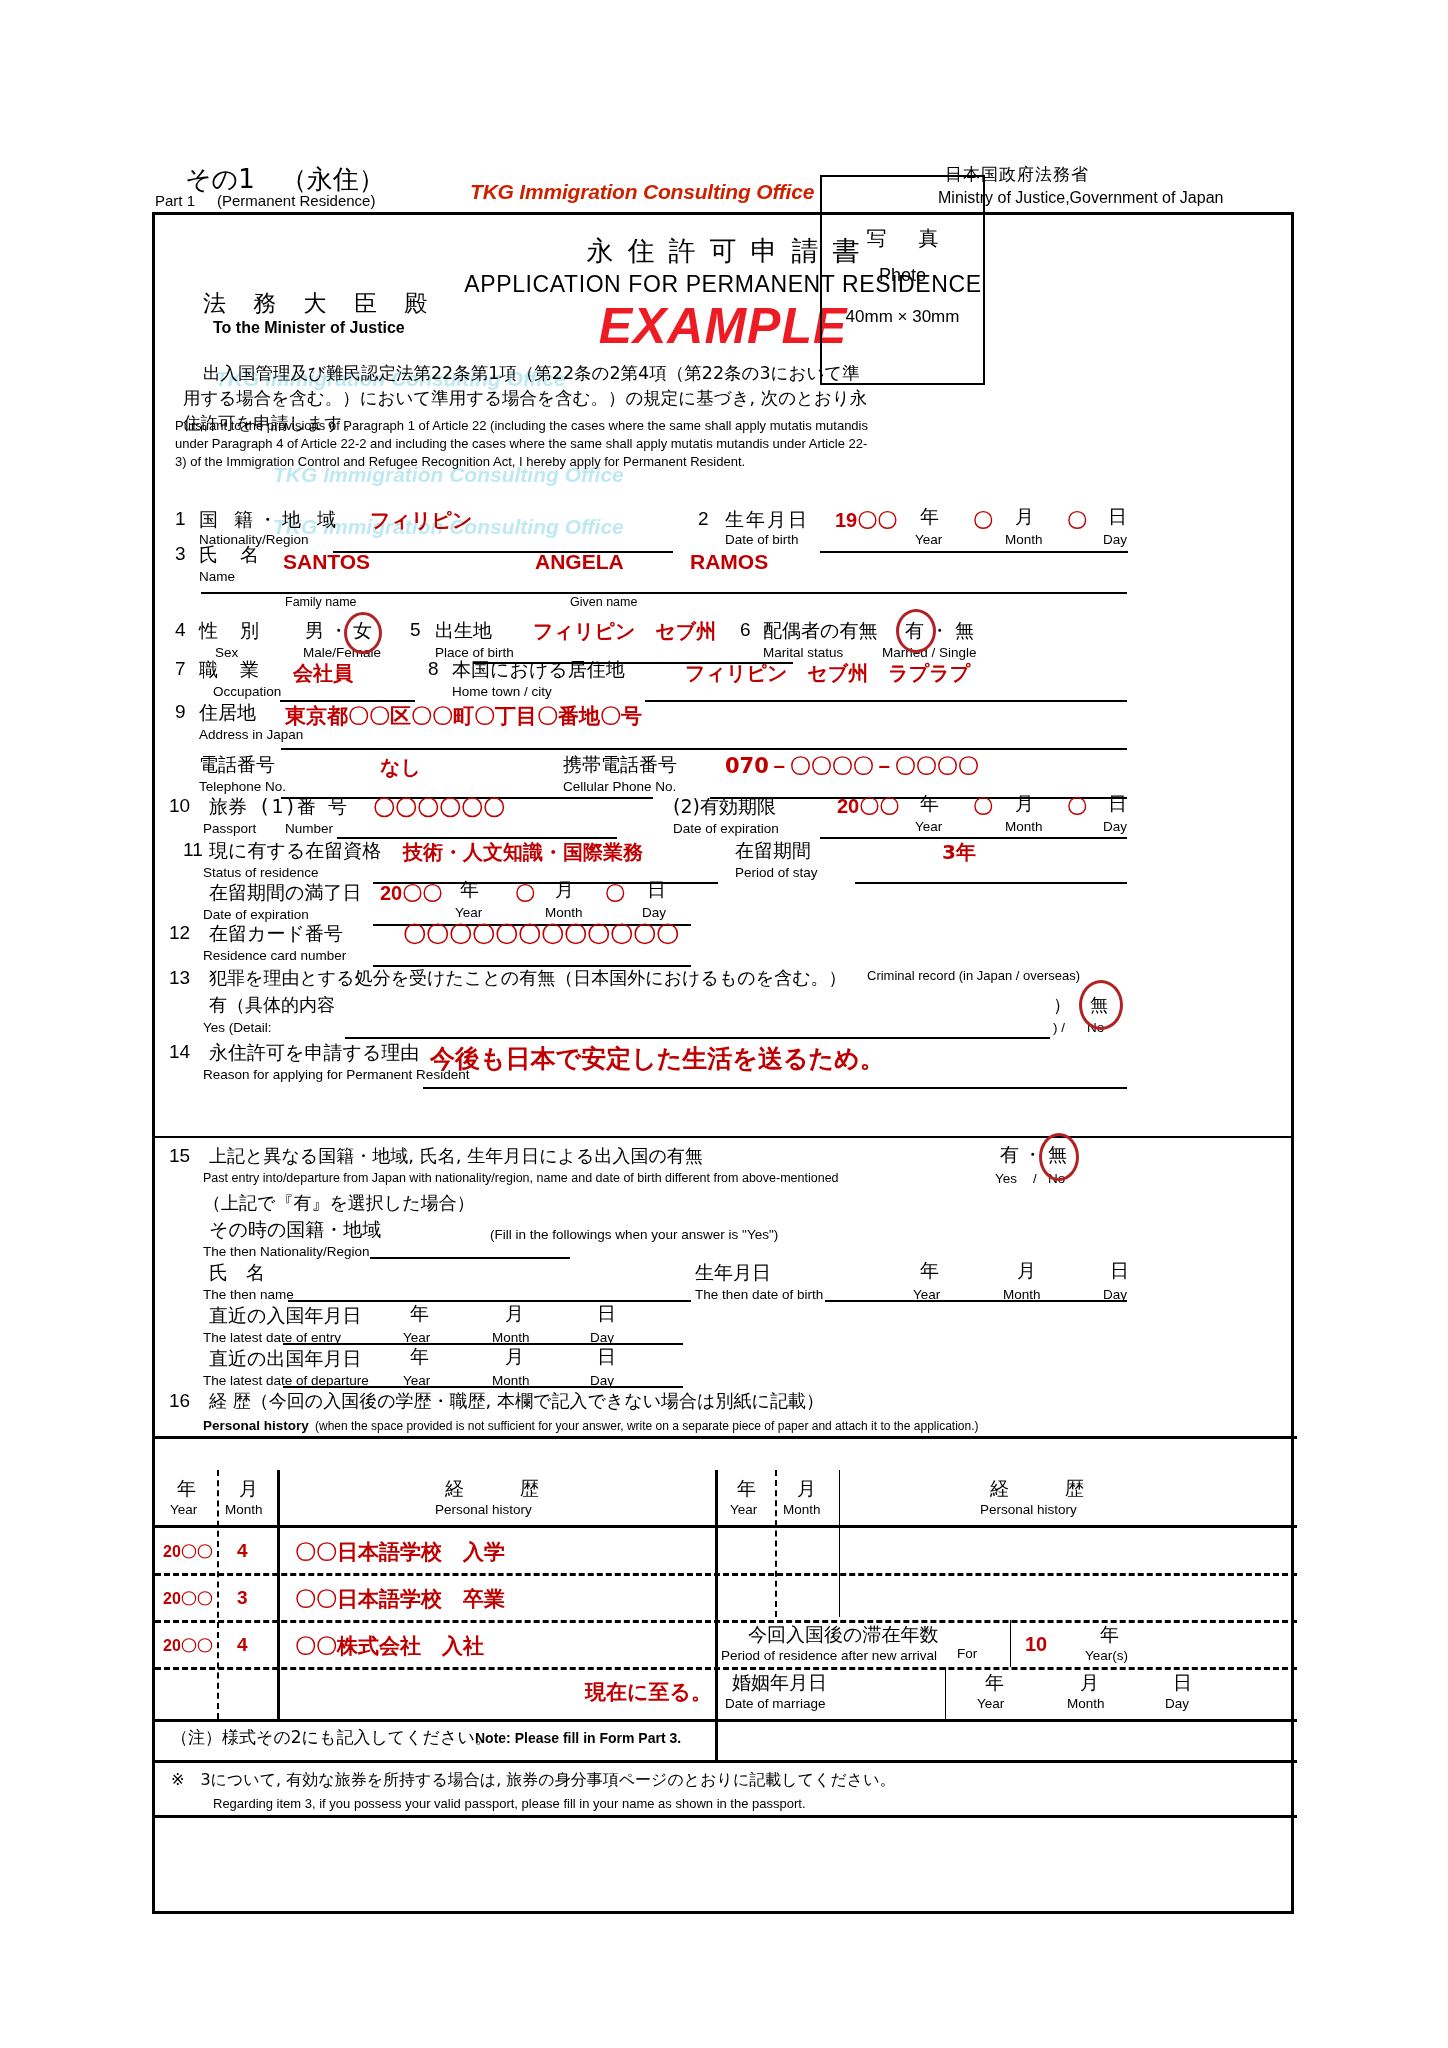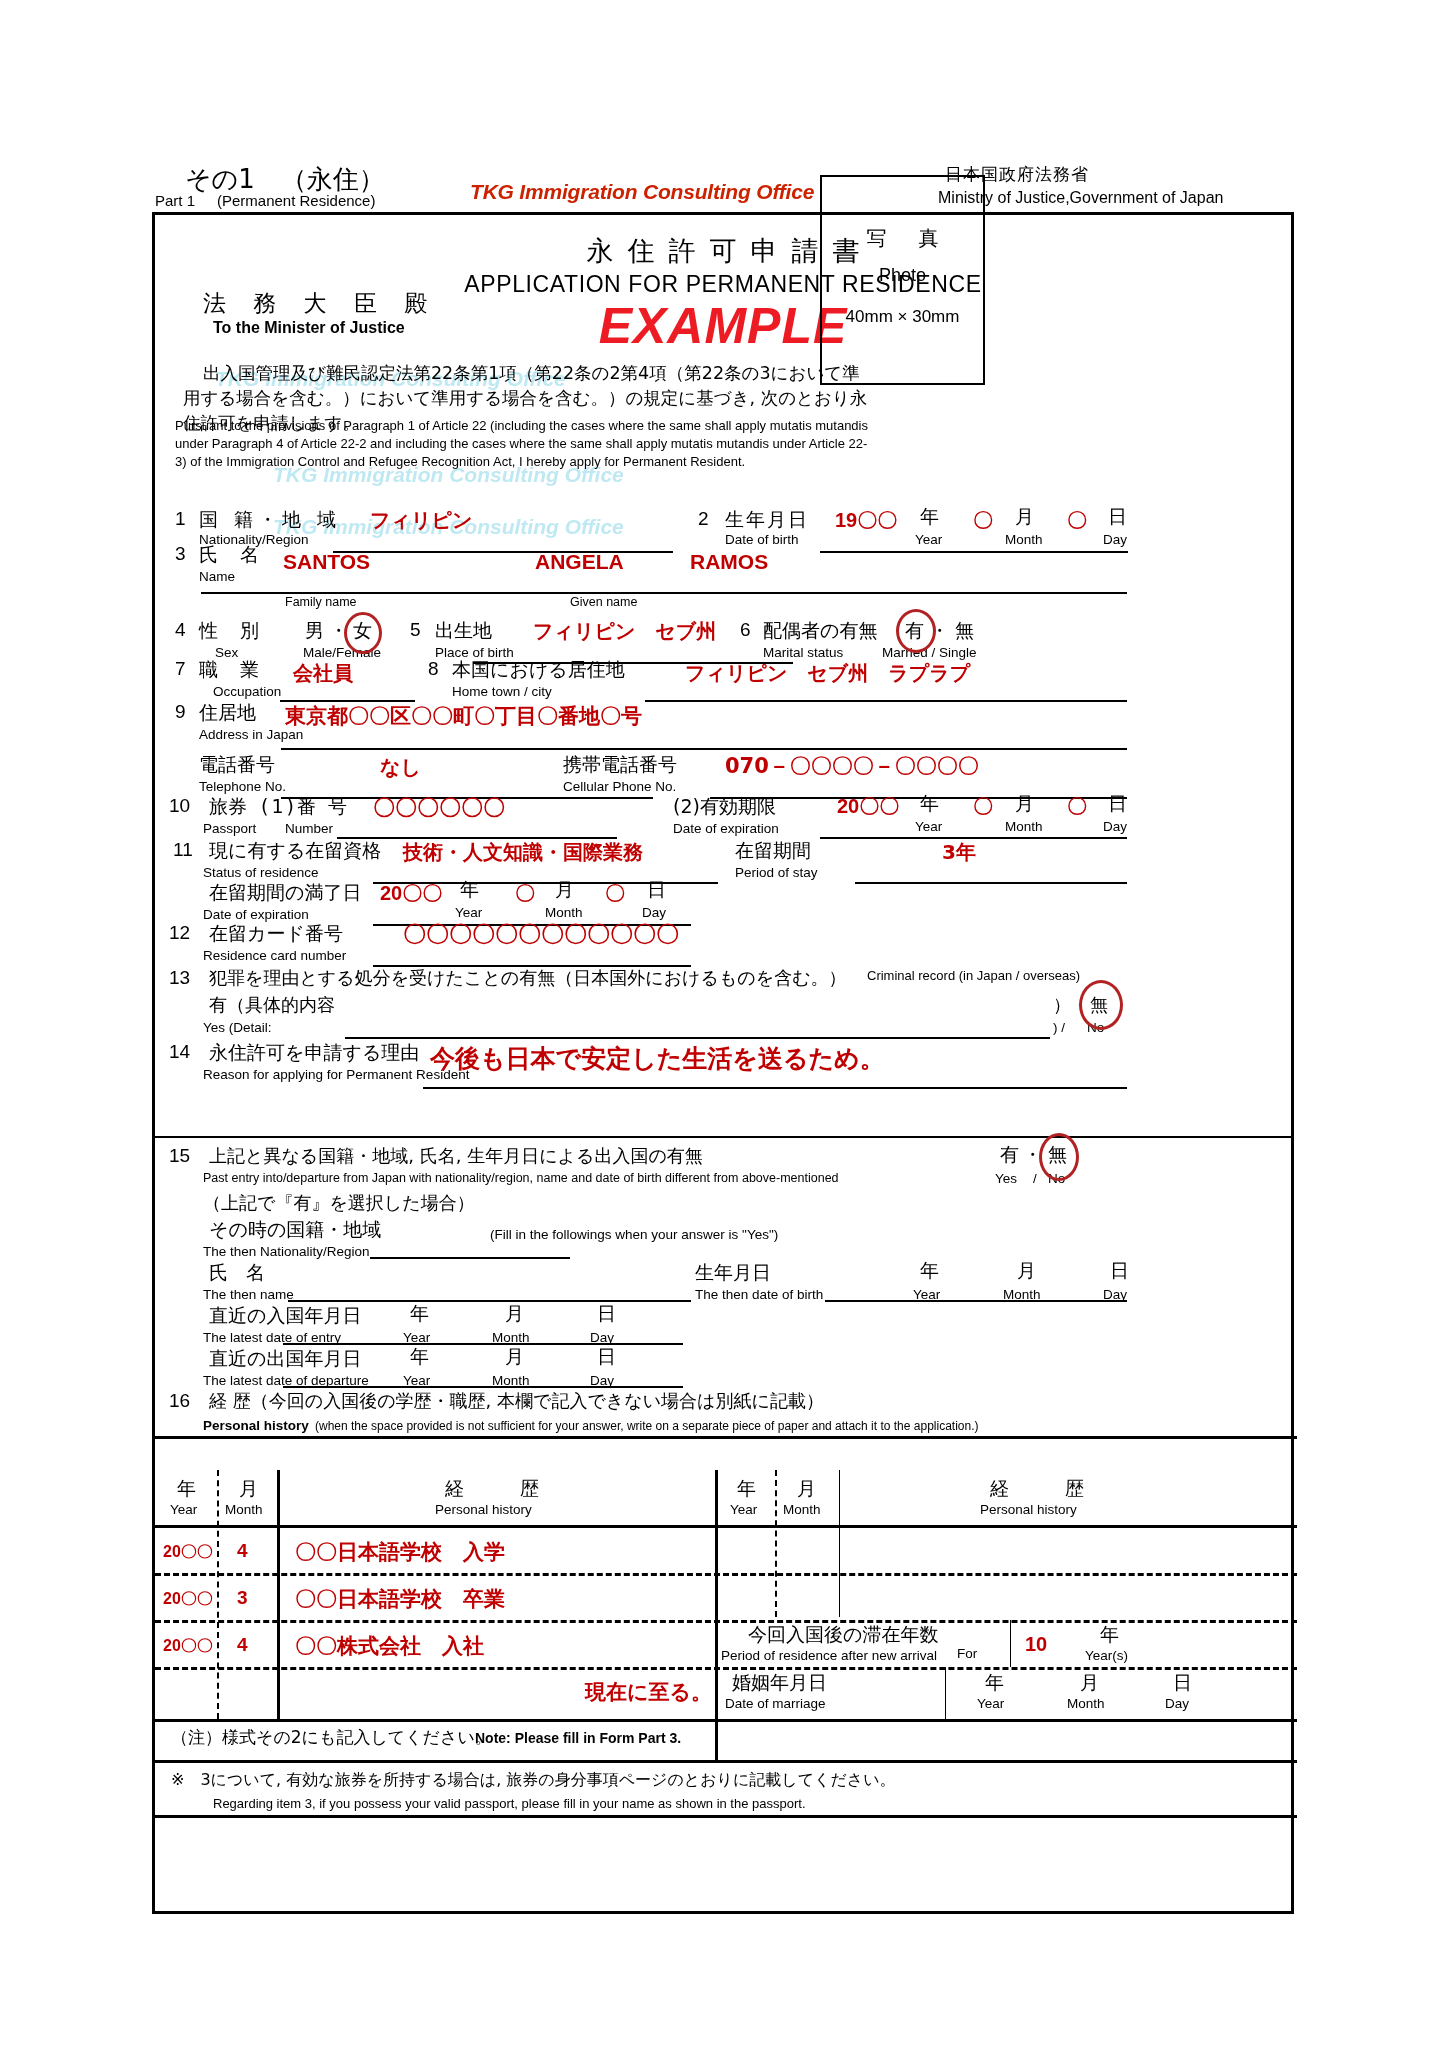--- a/index.html
+++ b/index.html
@@ -201,21 +201,21 @@
   <div class="lbl-jp jp" style="left:765px; top:576px;">年</div>
   <div class="lbl-en" style="left:760px; top:604px;">Year</div>
   <div class="val" style="left:818px; top:578px; font-size:20px;">〇</div>
   <div class="lbl-jp jp" style="left:860px; top:576px;">月</div>
   <div class="lbl-en" style="left:850px; top:604px;">Month</div>
   <div class="val" style="left:912px; top:578px; font-size:20px;">〇</div>
   <div class="lbl-jp jp" style="left:953px; top:576px;">日</div>
   <div class="lbl-en" style="left:948px; top:604px;">Day</div>
   <div class="line" style="left:665px; top:622px; width:307px;"></div>
 
-  <div class="num" style="left:18px; top:624px;">11</div>
+  <div class="num" style="left:28px; top:624px;">11</div>
   <div class="lbl-jp jp" style="left:54px; top:623px;">現に有する在留資格</div>
   <div class="lbl-en" style="left:48px; top:650px;">Status of residence</div>
   <div class="val jp" style="left:248px; top:624px; font-size:20px;">技術・人文知識・国際業務</div>
   <div class="line" style="left:218px; top:667px; width:345px;"></div>
 
   <div class="lbl-jp jp" style="left:580px; top:623px;">在留期間</div>
   <div class="lbl-en" style="left:580px; top:650px;">Period of stay</div>
   <div class="val jp" style="left:787px; top:624px; font-size:20px;">3年</div>
   <div class="line" style="left:700px; top:667px; width:272px;"></div>
 

